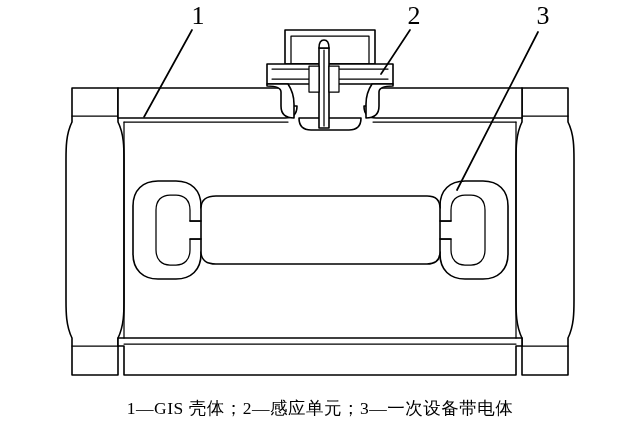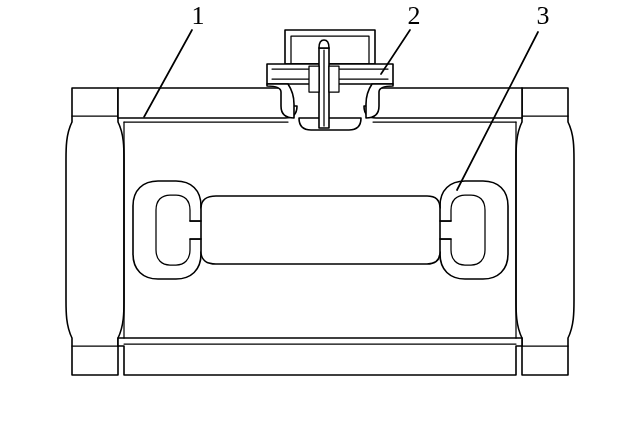--- a/index.html
+++ b/index.html
@@ -253,14 +253,15 @@
       <line class="leader" x1="410" y1="30" x2="381" y2="74"></line>
       <line class="leader" x1="538" y1="32" x2="457" y2="190"></line>
 
       <text class="callout-num" x="198" y="24" text-anchor="middle">1</text>
       <text class="callout-num" x="414" y="24" text-anchor="middle">2</text>
       <text class="callout-num" x="543" y="24" text-anchor="middle">3</text>
     </g>
 
   </svg>
 
+  <div id="caption">1—GIS 壳体；2—感应单元；3—一次设备带电体</div>
 
 </div>
 
 </body></html>

